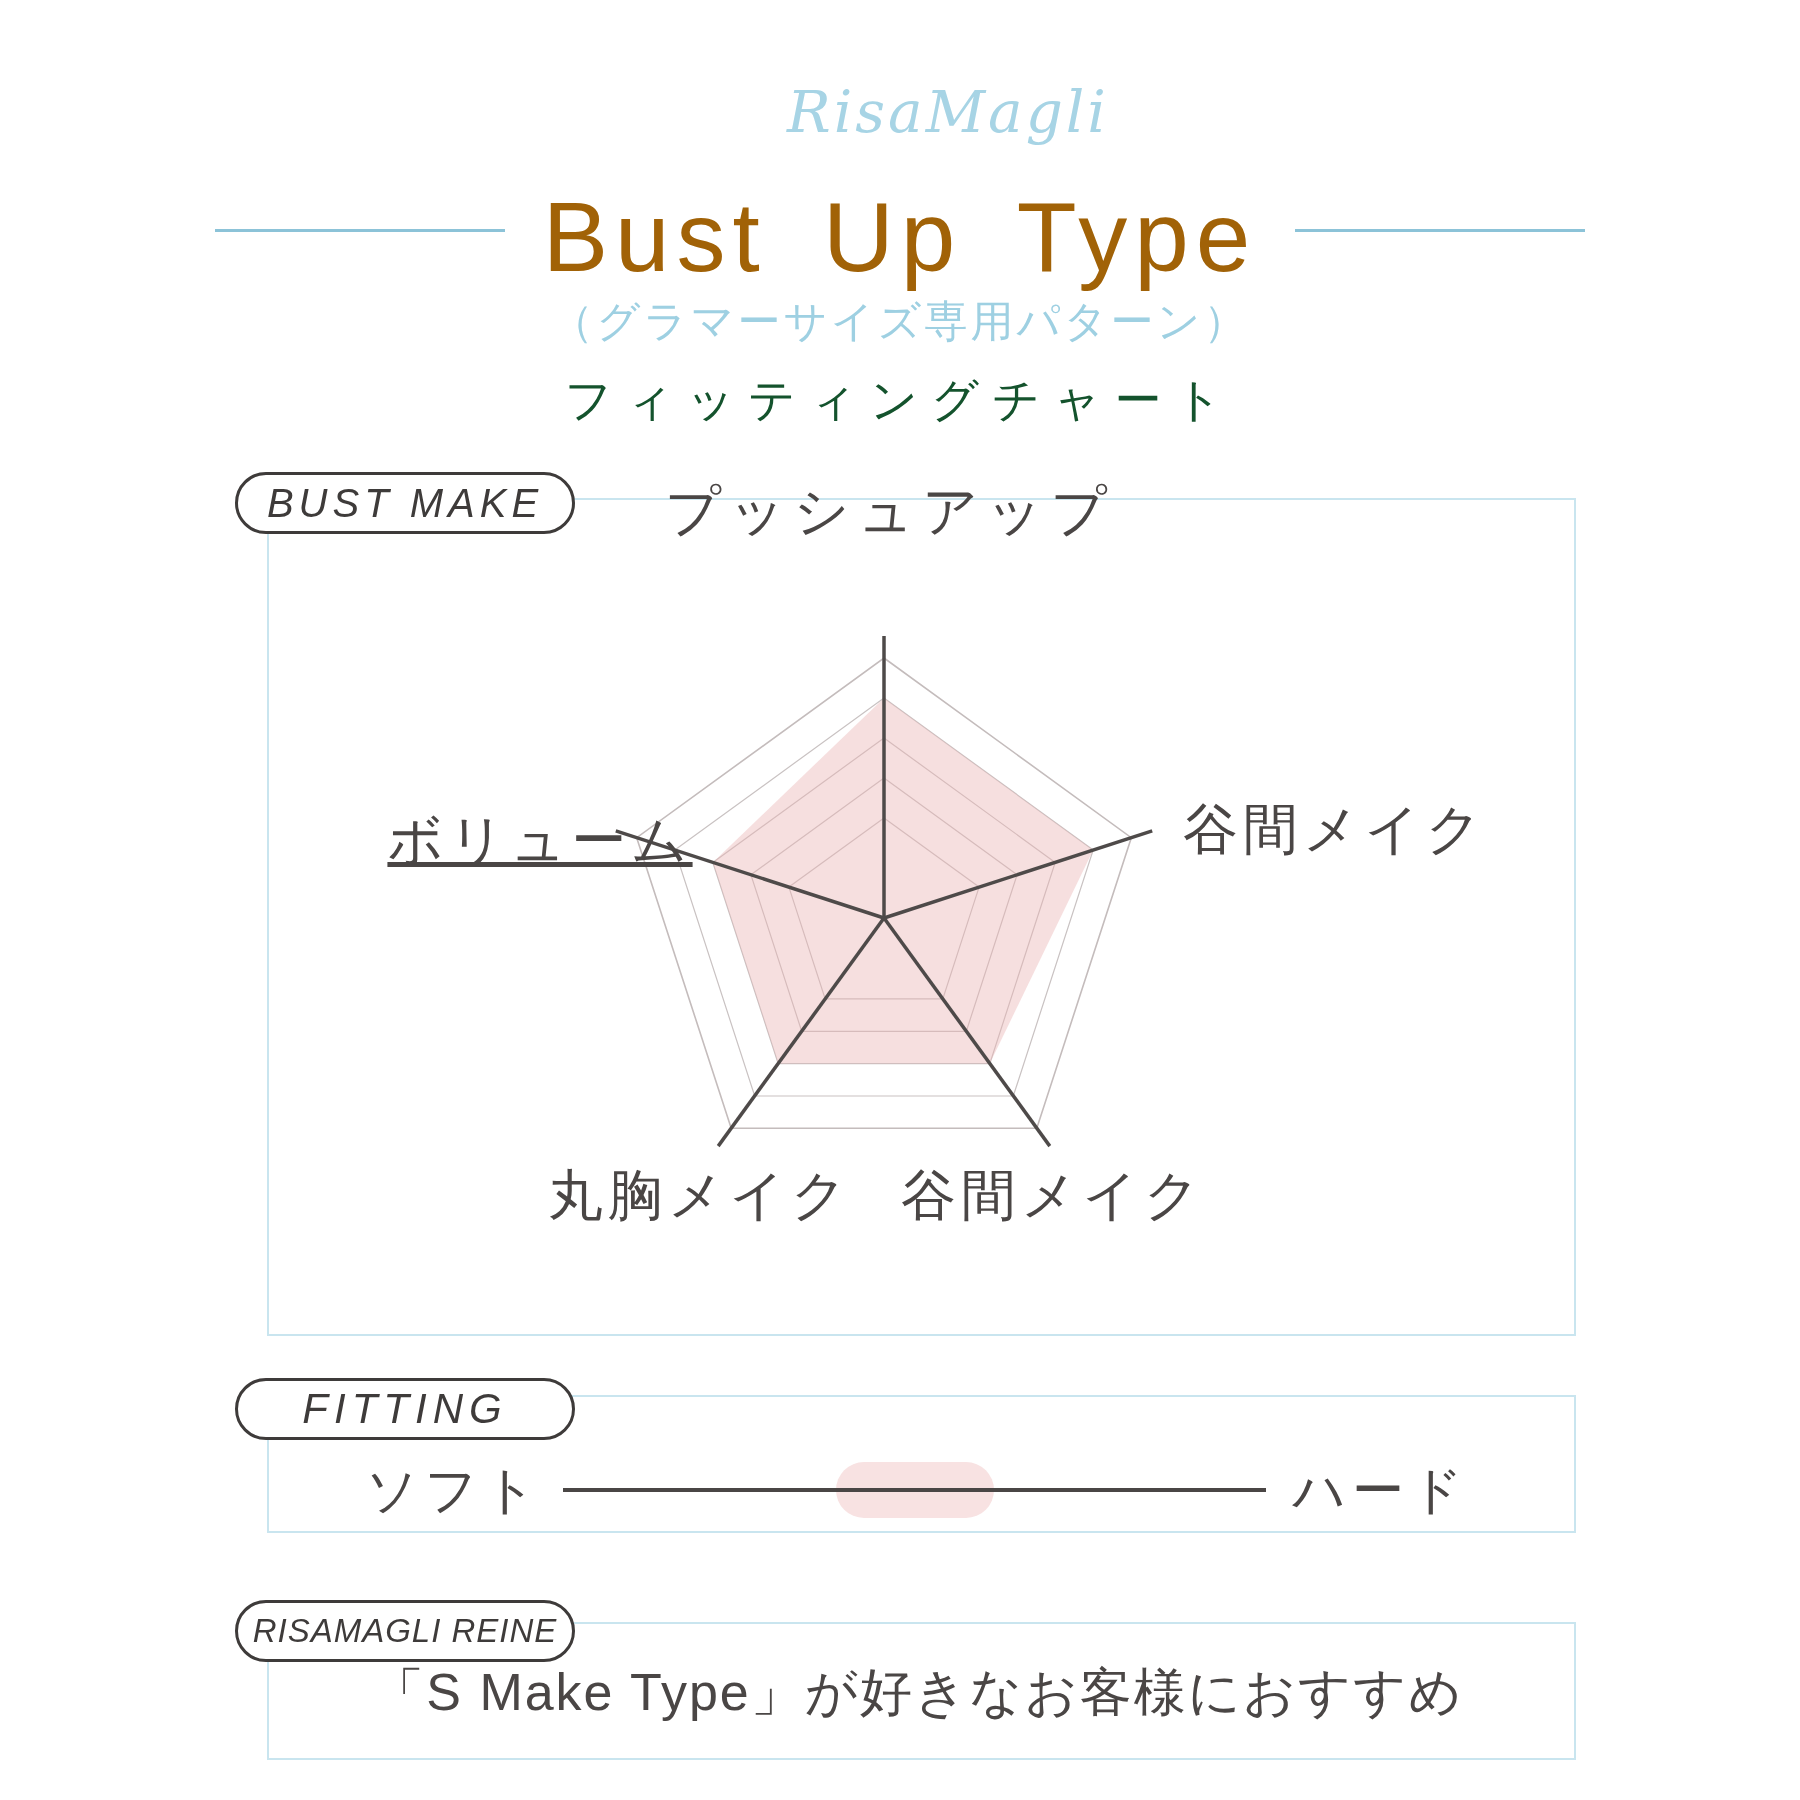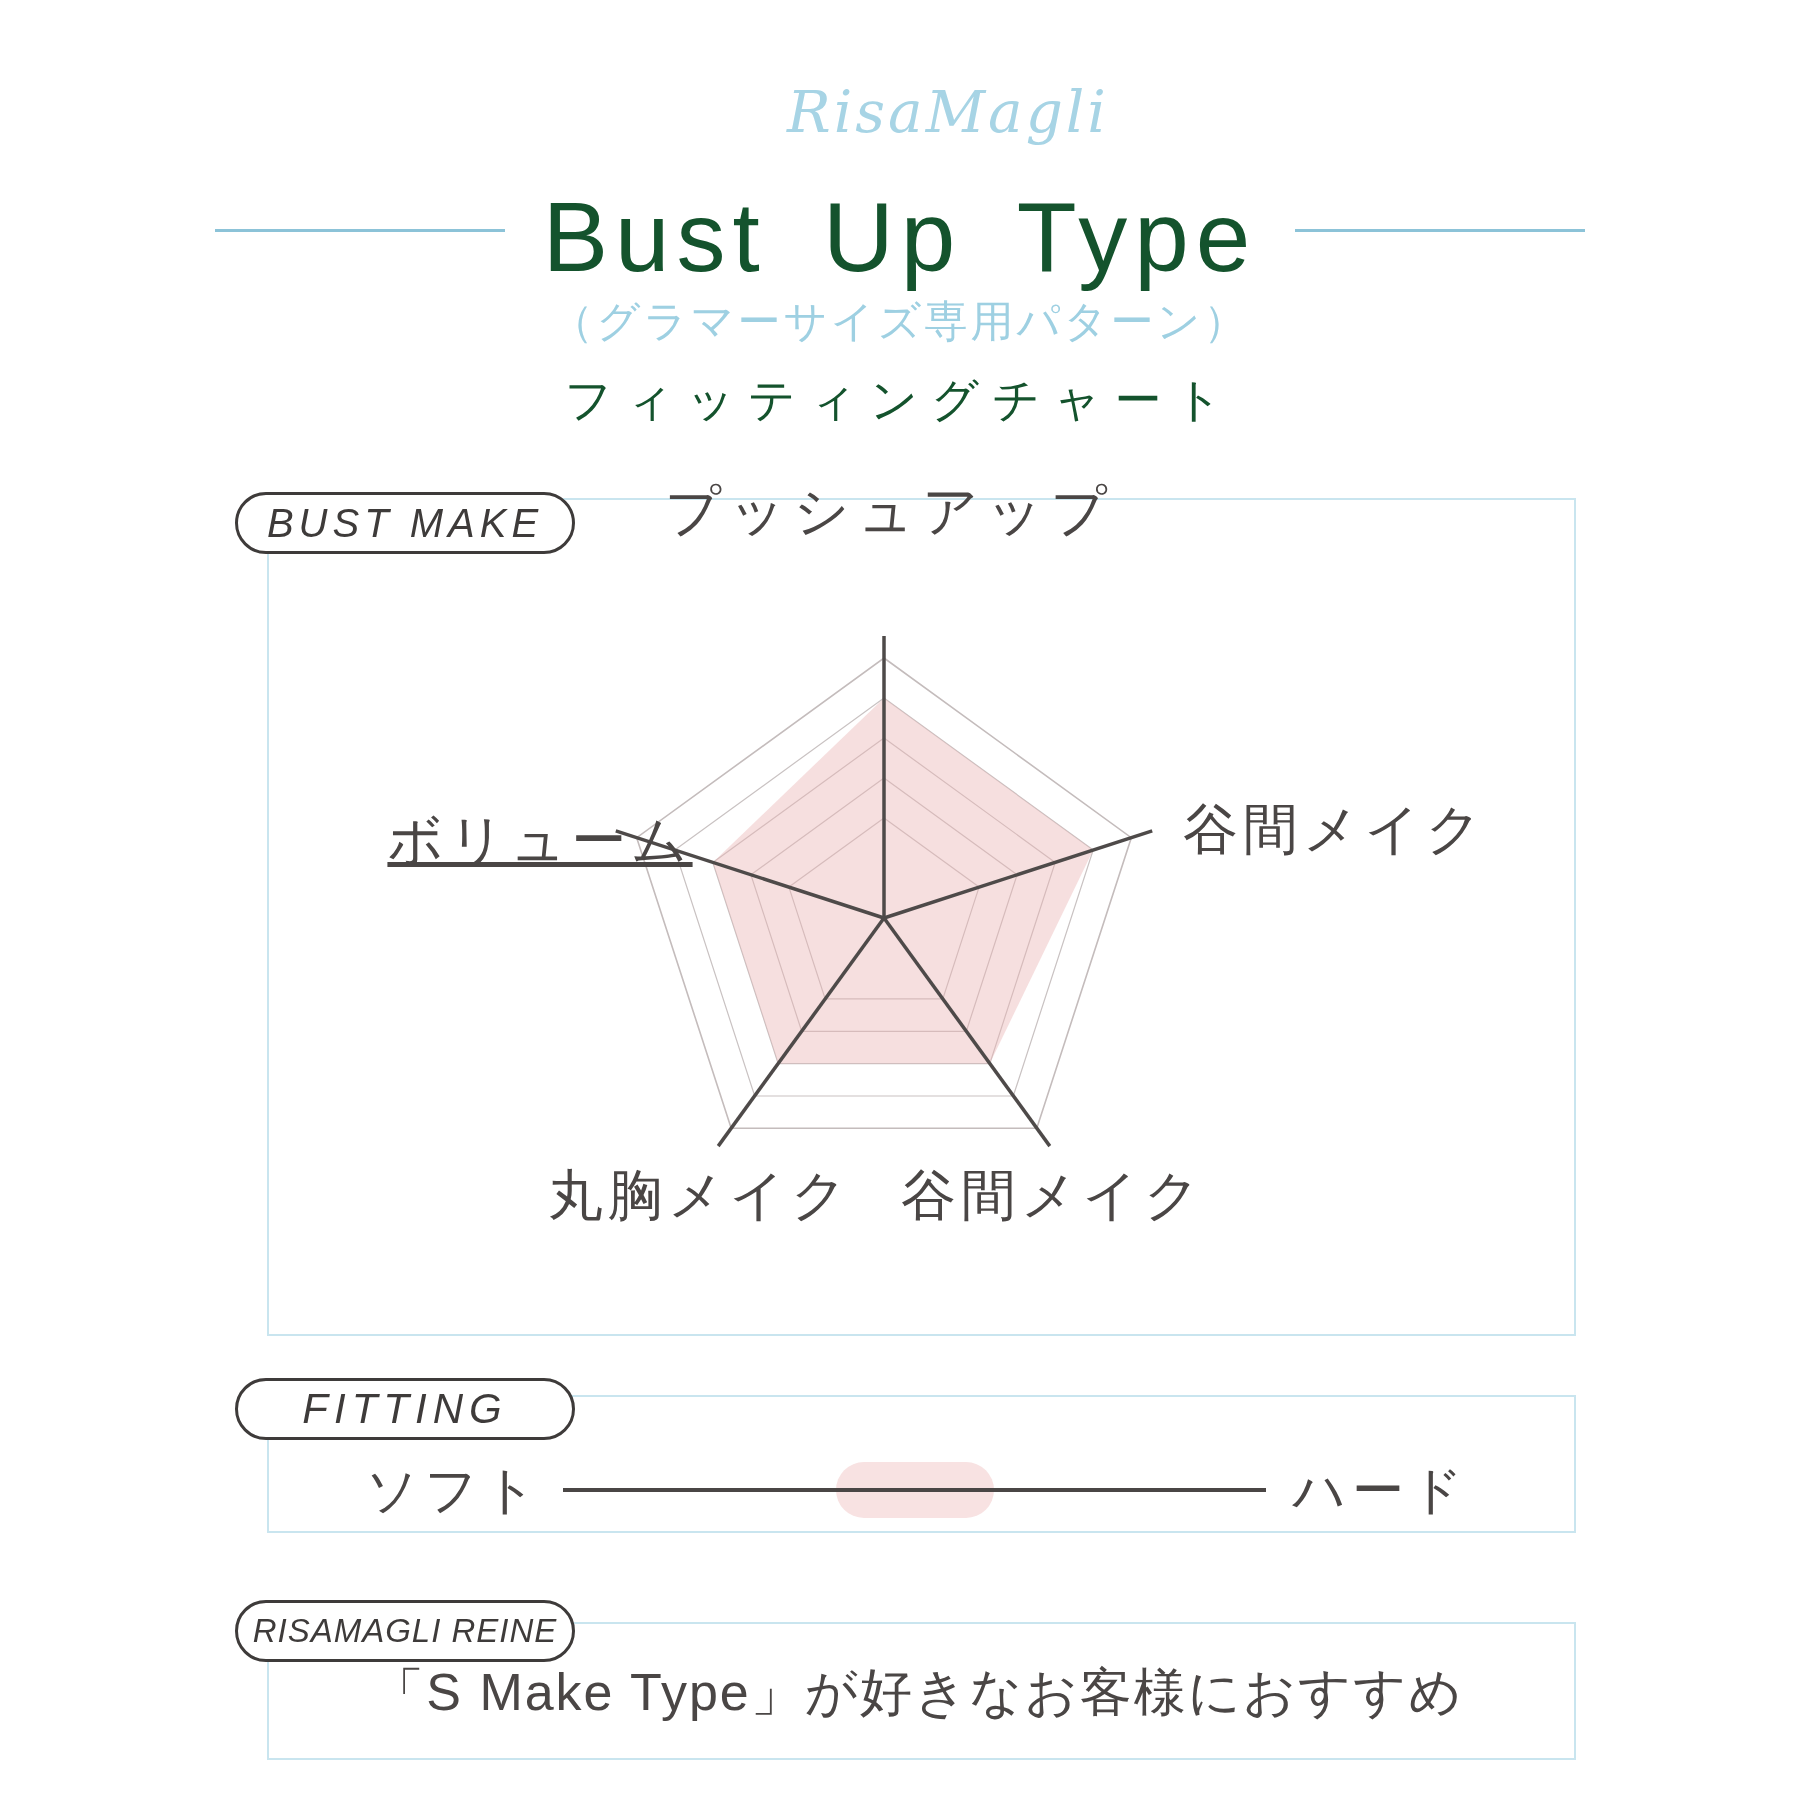--- a/index.html
+++ b/index.html
@@ -4,21 +4,21 @@
 <style>
   html,body{margin:0;padding:0;background:#ffffff;}
   body{width:1800px;height:1800px;position:relative;overflow:hidden;
        font-family:"Liberation Sans",sans-serif;color:#4a4645;}
   .abs{position:absolute;}
   .ctr{transform:translate(-50%,-50%);}
   .vctr{transform:translateY(-50%);}
 
   .logo{font-family:"DejaVu Serif",serif;font-style:italic;font-size:58px;
         color:#a7d4e5;letter-spacing:3px;white-space:nowrap;}
-  .title{font-size:98px;font-weight:300;color:#14532d;letter-spacing:7px;
+  .title{font-size:98px;font-weight:300;color:#a16207;letter-spacing:7px;
          word-spacing:22px;white-space:nowrap;}
   .title-line{height:3px;background:#8cc3d8;}
   .subtitle{font-size:43px;color:#9ed0e2;letter-spacing:3px;white-space:nowrap;}
   .chart-title{font-size:47px;color:#14532d;letter-spacing:13px;font-weight:500;white-space:nowrap;}
 
   .section-box{border:2px solid #c9e5ef;background:#ffffff;box-sizing:border-box;z-index:0;}
   .pill{background:#ffffff;border:3px solid #3e3b3a;border-radius:34px;
         display:flex;align-items:center;justify-content:center;z-index:2;
         font-style:italic;color:#3e3b3a;box-sizing:border-box;white-space:nowrap;}
   .pill-lg{font-size:40px;letter-spacing:5px;}
@@ -39,21 +39,21 @@
 <div class="abs ctr logo" style="left:900px;top:112px;margin-left:48px;">RisaMagli</div>
 
 <div class="abs title-line" style="left:215px;top:229px;width:290px;"></div>
 <div class="abs ctr title" style="left:900px;top:237px;">Bust Up Type</div>
 <div class="abs title-line" style="left:1295px;top:229px;width:290px;"></div>
 
 <div class="abs ctr subtitle" style="left:900px;top:322px;">（グラマーサイズ専用パターン）</div>
 <div class="abs ctr chart-title" style="left:900px;top:400px;">フィッティングチャート</div>
 
 <div class="abs section-box" style="left:267px;top:498px;width:1309px;height:838px;"></div>
-<div class="abs pill pill-lg" style="left:235px;top:492px;width:340px;height:62px;align-items:center;">
+<div class="abs pill pill-lg" style="left:235px;top:472px;width:340px;height:62px;align-items:center;">
   <span>BUST MAKE</span>
 </div>
 
 <svg id="radar-svg" class="abs" style="left:474px;top:568px;z-index:1;" width="820" height="700" viewBox="0 0 820 700">
     <polygon points="410.0,250.0 505.1,319.1 468.8,430.9 351.2,430.9 314.9,319.1" fill="none" stroke="#c9c2c2" stroke-width="1.2"></polygon>
     <polygon points="410.0,210.0 543.1,306.7 492.3,463.3 327.7,463.3 276.9,306.7" fill="none" stroke="#c9c2c2" stroke-width="1.2"></polygon>
     <polygon points="410.0,170.0 581.2,294.4 515.8,495.6 304.2,495.6 238.8,294.4" fill="none" stroke="#c9c2c2" stroke-width="1.2"></polygon>
     <polygon points="410.0,130.0 619.2,282.0 539.3,528.0 280.7,528.0 200.8,282.0" fill="none" stroke="#c9c2c2" stroke-width="1.2"></polygon>
     <polygon points="410.0,90.0 657.3,269.7 562.8,560.3 257.2,560.3 162.7,269.7" fill="none" stroke="#c4bcbc" stroke-width="1.6"></polygon>
     <polygon points="410.0,130.0 619.2,282.0 515.8,495.6 304.2,495.6 238.8,294.4" fill="#eab2b2" fill-opacity="0.42" stroke="none"></polygon>

